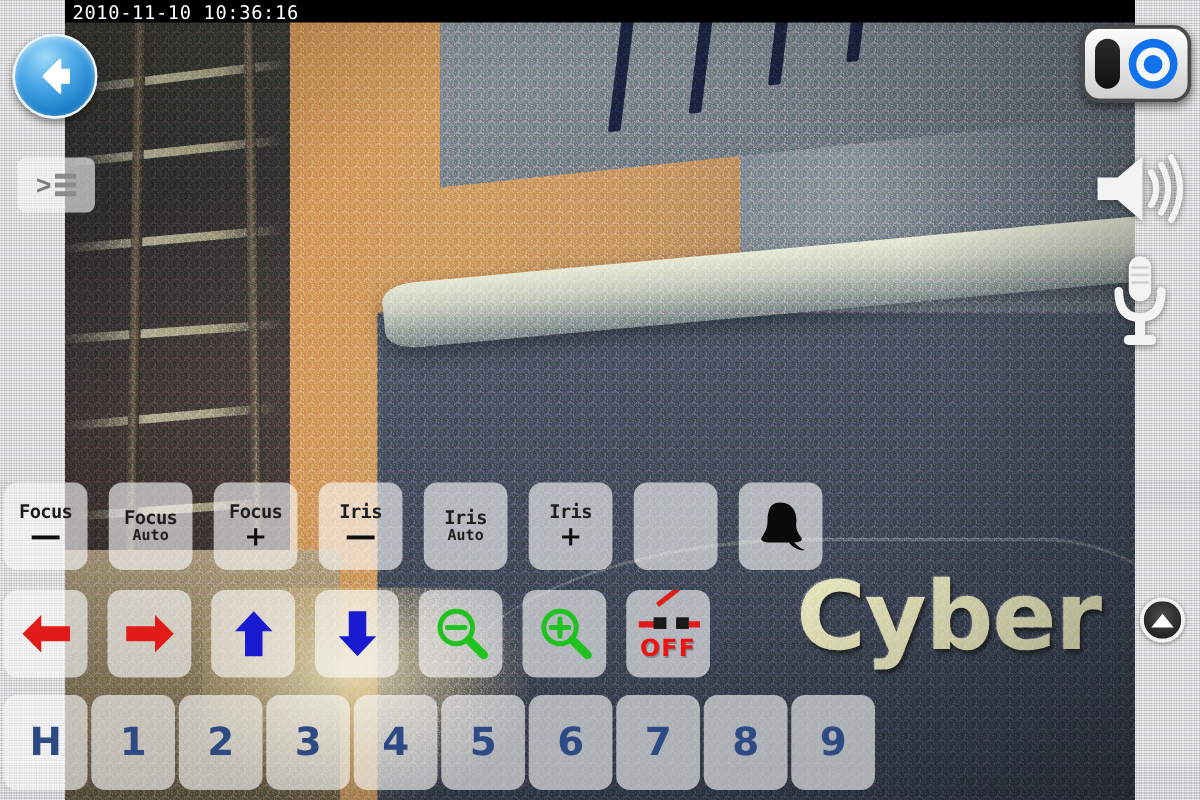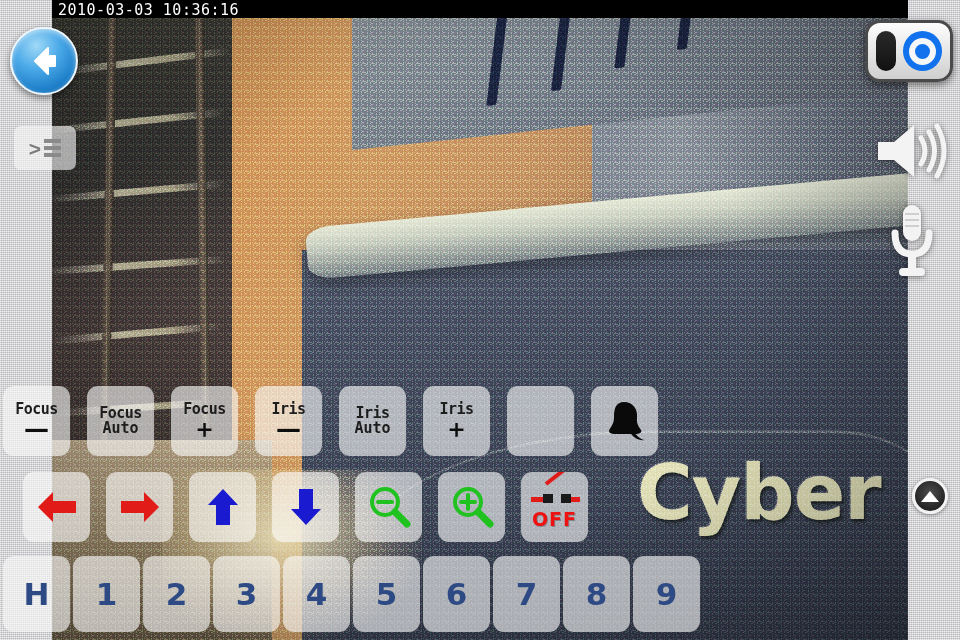--- a/index.html
+++ b/index.html
@@ -193,21 +193,21 @@
     display:flex; align-items:center; justify-content:center;
   }
   #collapse-button .tri {
     width:0; height:0; border-left:9px solid transparent;
     border-right:9px solid transparent; border-bottom:11px solid #fff;
   }
 
   
   .btn-row { position:absolute; display:flex; z-index:55; }
   #row-focus { left:3px; top:386px;  gap:17px; }
-  #row-pan   { left:3px; top:472px;  gap:16px;margin-left:20px; }
+  #row-pan   { left:3px; top:472px;  gap:16px; }
   #row-preset{ left:3px; top:556px;  gap:3px; }
 
   .ctl {
     width:67px; height:70px; border-radius:11px;
     background:rgba(250,250,250,.62);
     display:flex; flex-direction:column;
     align-items:center; justify-content:center;
     cursor:pointer; position:relative; overflow:hidden;
   }
   .ctl .lbl {
@@ -215,21 +215,21 @@
     font-size:15px; font-weight:bold; color:#1d1d1d;
     line-height:1.0; letter-spacing:-.5px;
   }
   .ctl .sym {
     font-family:"DejaVu Sans", sans-serif;
     font-size:25px; font-weight:bold; color:#0d0d0d;
     line-height:.85; margin-top:1px;
   }
   .ctl .sub {
     font-family:"DejaVu Sans Mono", monospace;
-    font-size:15px; font-weight:bold; color:#1d1d1d; line-height:1.05;
+    font-size:12px; font-weight:bold; color:#1d1d1d; line-height:1.05;
   }
   .preset {
     width:67px; height:76px; border-radius:11px;
     background:rgba(250,250,250,.62);
     display:flex; align-items:center; justify-content:center; cursor:pointer;
   }
   .preset span {
     font-family:"DejaVu Sans", sans-serif;
     font-size:31px; font-weight:bold; color:#2e4a84;
   }
@@ -297,21 +297,21 @@
     <div class="vlayer swoosh"></div>
     <div class="vlayer floor-left"></div>
     <div class="vlayer floor-glow"></div>
     <div class="vlayer brand">Cyber</div>
     <div class="vlayer noise"></div>
     <div class="vlayer noise2"></div>
     <div class="vlayer vignette"></div>
   </div>
 
   <div id="ts-bar"></div>
-  <div id="timestamp">2010-03-03 10:36:16</div>
+  <div id="timestamp">2010-11-10 10:36:16</div>
 
   <div id="back-button">
     <svg viewBox="0 0 40 40">
       <path d="M24 7 L11 20 L24 33 L24 25 L31 25 L31 15 L24 15 Z" fill="#ffffff" stroke="#ffffff" stroke-width="2" stroke-linejoin="round"></path>
     </svg>
   </div>
 
   <div id="panel-toggle">
     <span class="chev">&gt;</span>
     <span class="bars">

